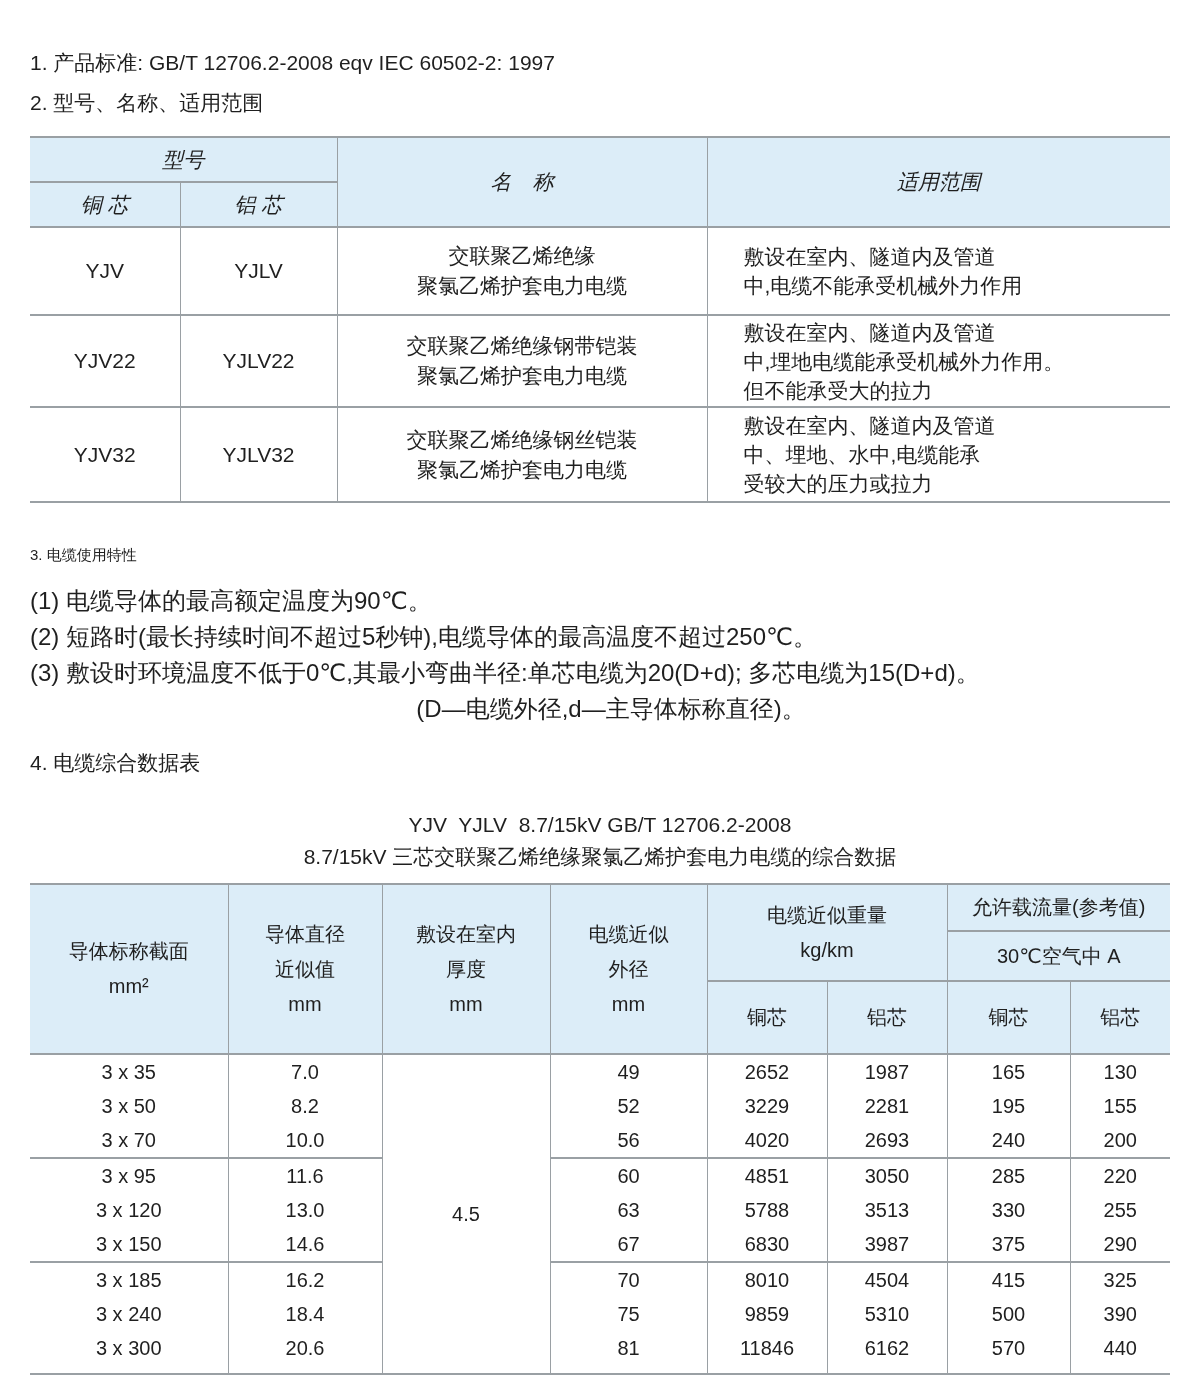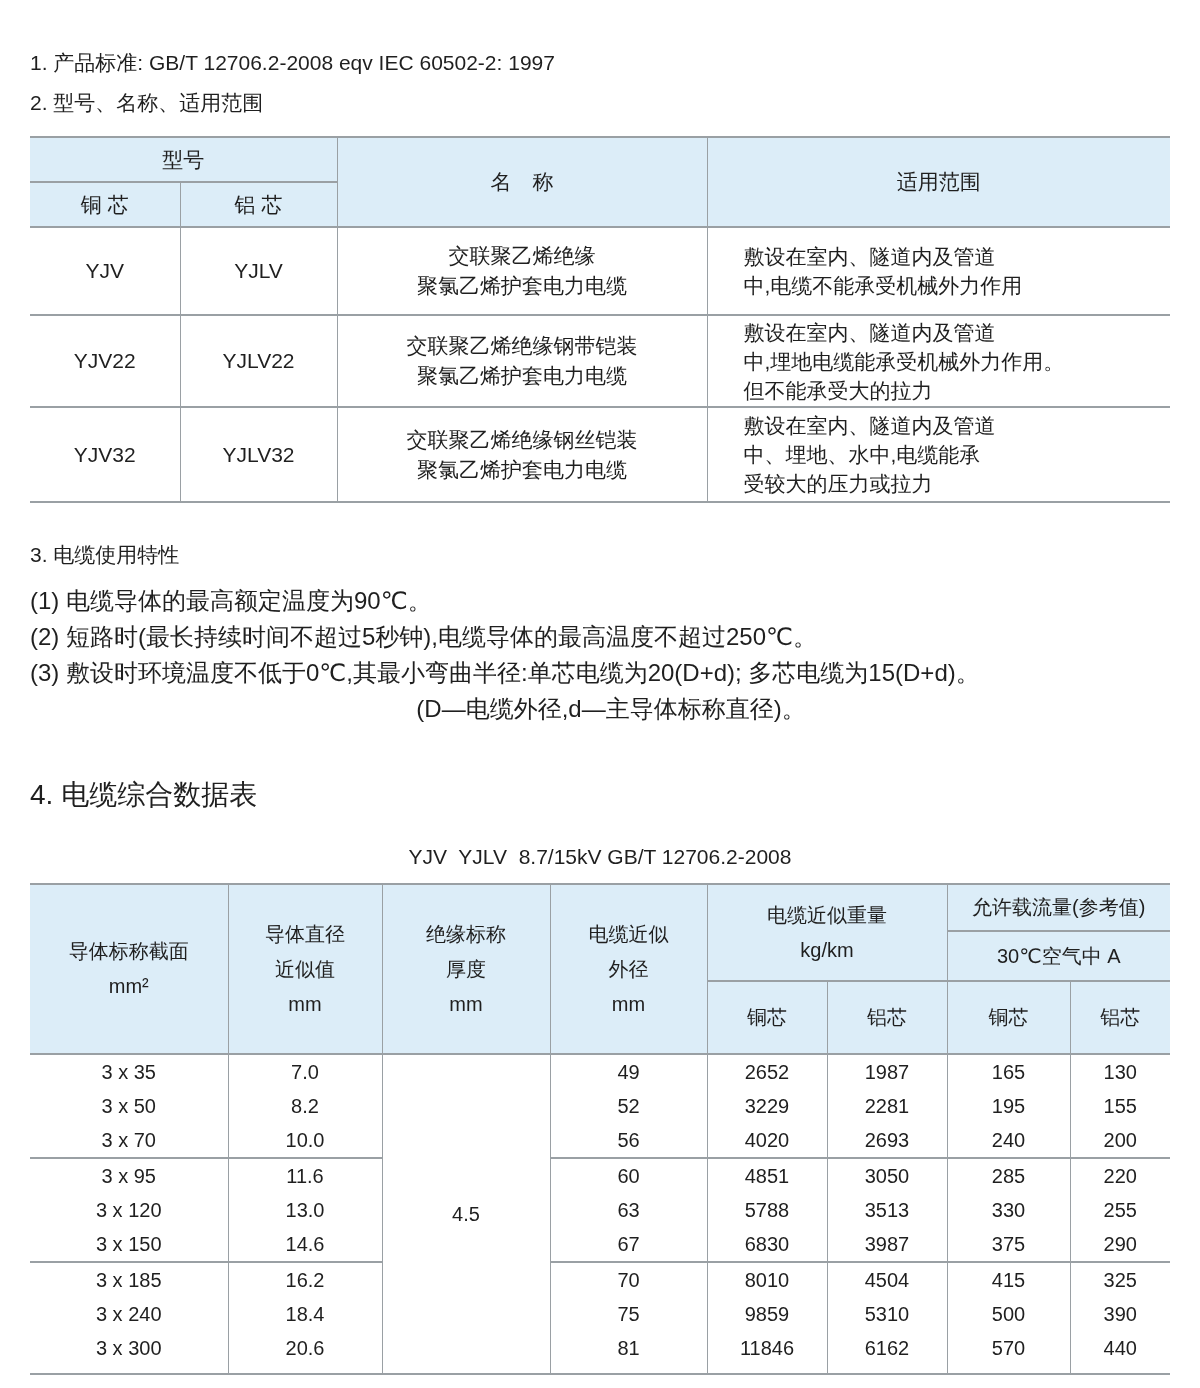--- a/index.html
+++ b/index.html
@@ -26,42 +26,42 @@
 
   
   .model-table{margin-top:20px;border-top:2px solid var(--border-c);}
   .model-table th,.model-table td{
     border-left:1px solid var(--border-c);
     border-right:1px solid var(--border-c);
     font-weight:normal;font-size:21px;
     text-align:center;vertical-align:middle;
     padding:0;
   }
-  .model-table th{background:var(--header-bg);border-bottom:2px solid var(--border-c);}
+  .model-table th{background:var(--header-bg);border-bottom:2px solid var(--border-c);font-style:italic;}
   .model-table td{border-bottom:2px solid var(--border-c);}
   .model-table .edge-l{border-left:none;}
   .model-table .edge-r{border-right:none;}
   .model-table .hrow1{height:45px;}
   .model-table .hrow2{height:45px;}
   .model-table .brow1{height:88px;}
   .model-table .brow2{height:92px;}
   .model-table .brow3{height:95px;}
   .model-table .multiline{white-space:pre-line;line-height:30px;}
   .model-table .scope{
     text-align:left;padding-left:36px;line-height:29px;white-space:pre-line;
   }
 
   
-  .sec3-heading{font-size:21px;line-height:26px;margin:39px 30px 0;}
+  .sec3-heading{font-size:15px;line-height:26px;margin:39px 30px 0;}
   .sec3-item{font-size:24px;line-height:26px;margin:10px 30px 0;}
   .sec3-item.gap{margin-top:20px;}
   .sec3-item.indent{padding-left:22px;text-align:center;}
 
   
-  .sec4-heading{font-size:28px;line-height:26px;margin:60px 30px 0;}
+  .sec4-heading{font-size:21px;line-height:26px;margin:28px 30px 0;}
   .comp-title{font-size:21px;line-height:26px;text-align:center;margin:36px 30px 0;white-space:pre-wrap;}
   .comp-title.sub{margin-top:6px;}
 
   
   .comp-table{margin-top:13px;border-top:2px solid var(--border-c);}
   .comp-table th,.comp-table td{
     border-left:1px solid var(--border-c);
     border-right:1px solid var(--border-c);
     font-weight:normal;font-size:20px;
     text-align:center;vertical-align:middle;
@@ -141,40 +141,41 @@
   </table>
 
   <p class="sec3-heading">3. 电缆使用特性</p>
   <p class="sec3-item gap">(1) 电缆导体的最高额定温度为90℃。</p>
   <p class="sec3-item">(2) 短路时(最长持续时间不超过5秒钟),电缆导体的最高温度不超过250℃。</p>
   <p class="sec3-item">(3) 敷设时环境温度不低于0℃,其最小弯曲半径:单芯电缆为20(D+d); 多芯电缆为15(D+d)。</p>
   <p class="sec3-item indent">(D—电缆外径,d—主导体标称直径)。</p>
 
   <p class="sec4-heading">4. 电缆综合数据表</p>
   <p class="comp-title">YJV  YJLV  8.7/15kV GB/T 12706.2-2008</p>
+  <p class="comp-title sub">8.7/15kV 三芯交联聚乙烯绝缘聚氯乙烯护套电力电缆的综合数据</p>
 
   <table class="comp-table">
     <colgroup>
       <col style="width:198px">
         <col style="width:154px">
         <col style="width:168px">
         <col style="width:157px">
       <col style="width:120px">
         <col style="width:120px">
         <col style="width:123px">
         <col style="width:100px">
     </colgroup>
     <thead>
       <tr class="hr1">
         <th rowspan="3" class="edge-l hlines">导体标称截面
 mm²</th>
         <th rowspan="3" class="hlines">导体直径
 近似值
 mm</th>
-        <th rowspan="3" class="hlines">绝缘标称
+        <th rowspan="3" class="hlines">敷设在室内
 厚度
 mm</th>
         <th rowspan="3" class="hlines">电缆近似
 外径
 mm</th>
         <th colspan="2" rowspan="2" class="hlines">电缆近似重量
 kg/km</th>
         <th colspan="2" class="edge-r">允许载流量(参考值)</th>
       </tr>
       <tr class="hr2">

